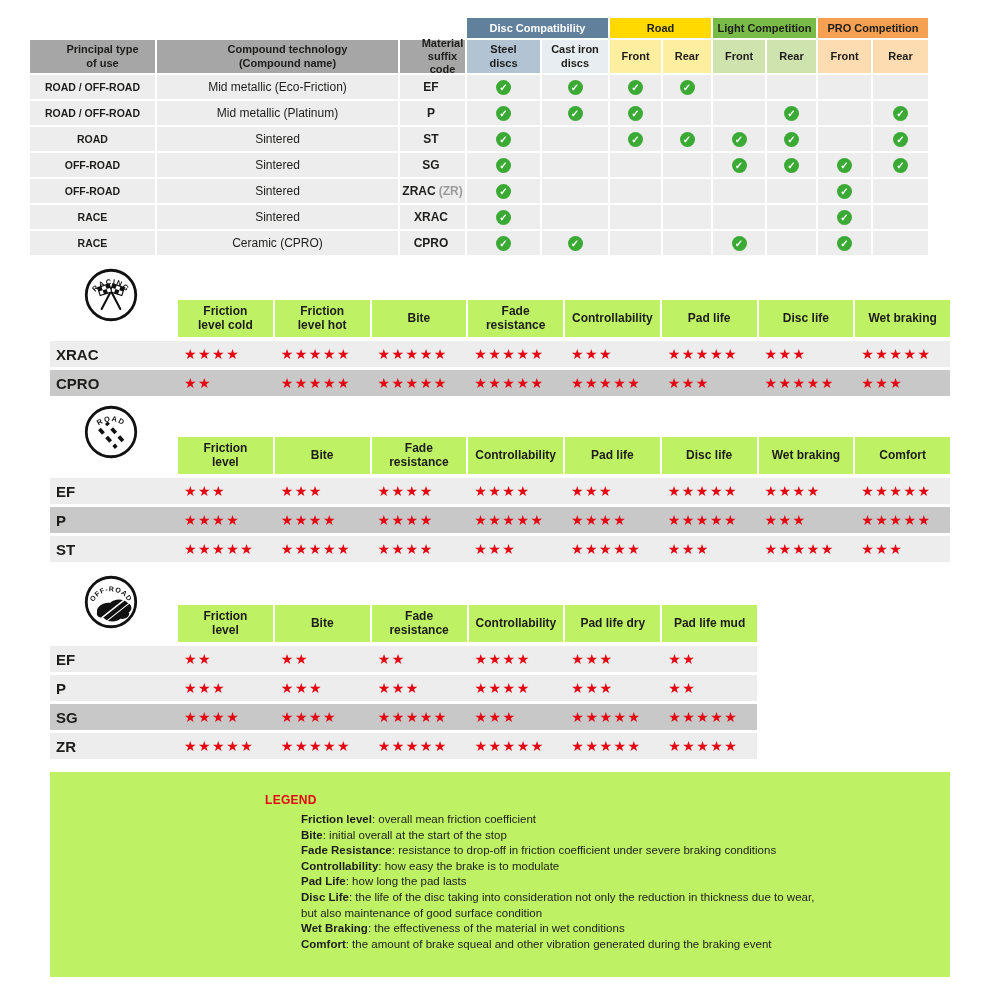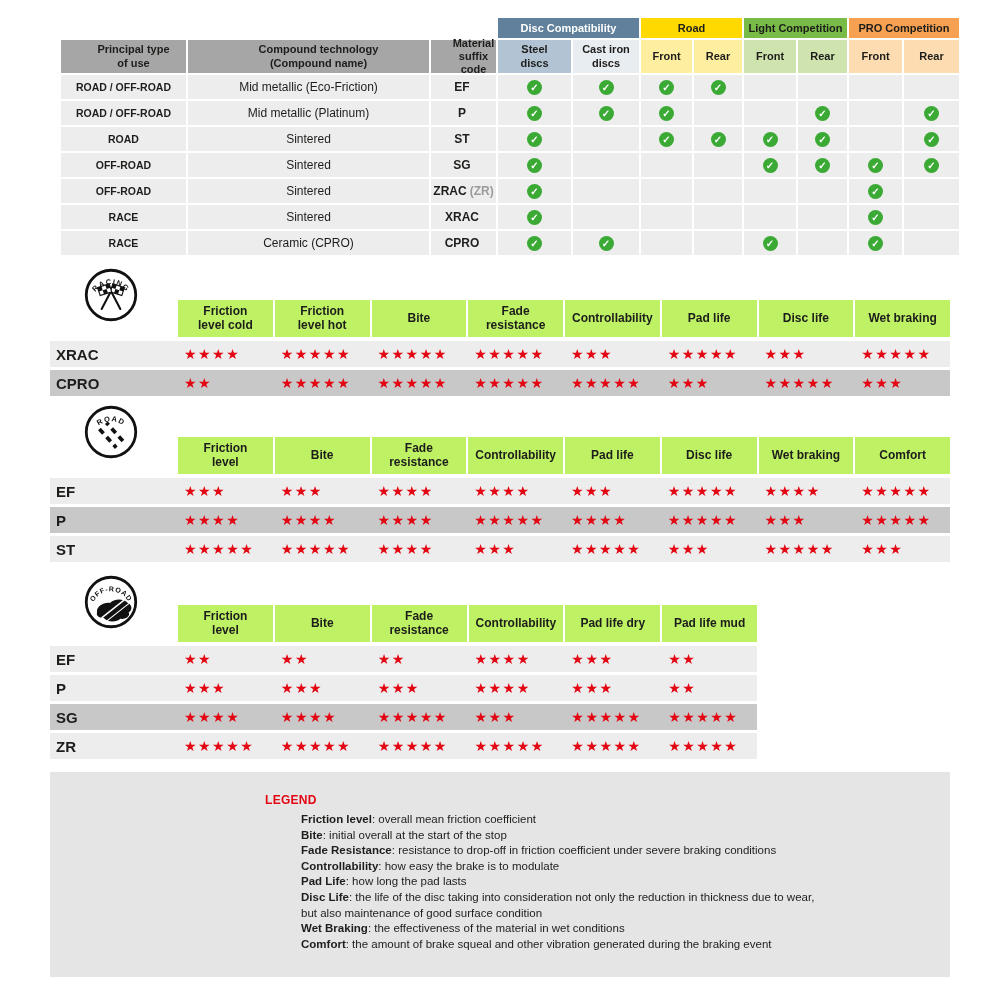--- a/index.html
+++ b/index.html
@@ -4,21 +4,21 @@
 <style>
   html,body{margin:0;padding:0;}
   body{
     width:1000px;height:1000px;background:#ffffff;
     font-family:"Liberation Sans", sans-serif;color:#1d1d1b;
   }
   .page{position:relative;padding-top:18px;}
 
   
   .compat{
-    margin-left:61px;width:898px;
+    margin-left:30px;width:898px;
     display:grid;
     grid-template-columns:125px 241px 65px 73px 66px 51px 48px 52px 49px 53px 55px;
     grid-template-rows:20px 33px repeat(7,24px);
     gap:2px;
   }
   .gspace{grid-column:span 3;background:transparent;}
   .gh{grid-column:span 2;display:flex;align-items:center;justify-content:center;
       font-size:11px;font-weight:bold;}
   .g-disc{background:#60809b;color:#ffffff;}
   .g-road{background:#ffd900;}
@@ -61,21 +61,21 @@
       white-space:pre-line;line-height:1.15;}
   .rhead .hspace{background:transparent;}
   .rrow{height:26px;margin-bottom:3px;align-items:center;}
   .bg-light{background:#ededed;}
   .bg-dark{background:#c8c8c8;}
   .rlabel{font-size:15px;font-weight:bold;padding-left:6px;}
   .stars{color:#e30613;font-size:14px;letter-spacing:1.5px;padding-left:6px;
          white-space:nowrap;line-height:1;}
 
   
-  .legend{margin:13px 0 0 50px;width:900px;height:205px;background:#e5e5e5;
+  .legend{margin:13px 0 0 50px;width:900px;height:205px;background:#bef264;
           box-sizing:border-box;padding:21px 30px 0 215px;}
   .legend-title{color:#e30613;font-size:12px;font-weight:bold;margin-bottom:5px;
                 letter-spacing:.3px;}
   .litem{font-size:11.5px;line-height:15.6px;padding-left:36px;}
   .litem b{font-weight:bold;}
 </style>
 </head>
 <body>
 
 <div class="page">

